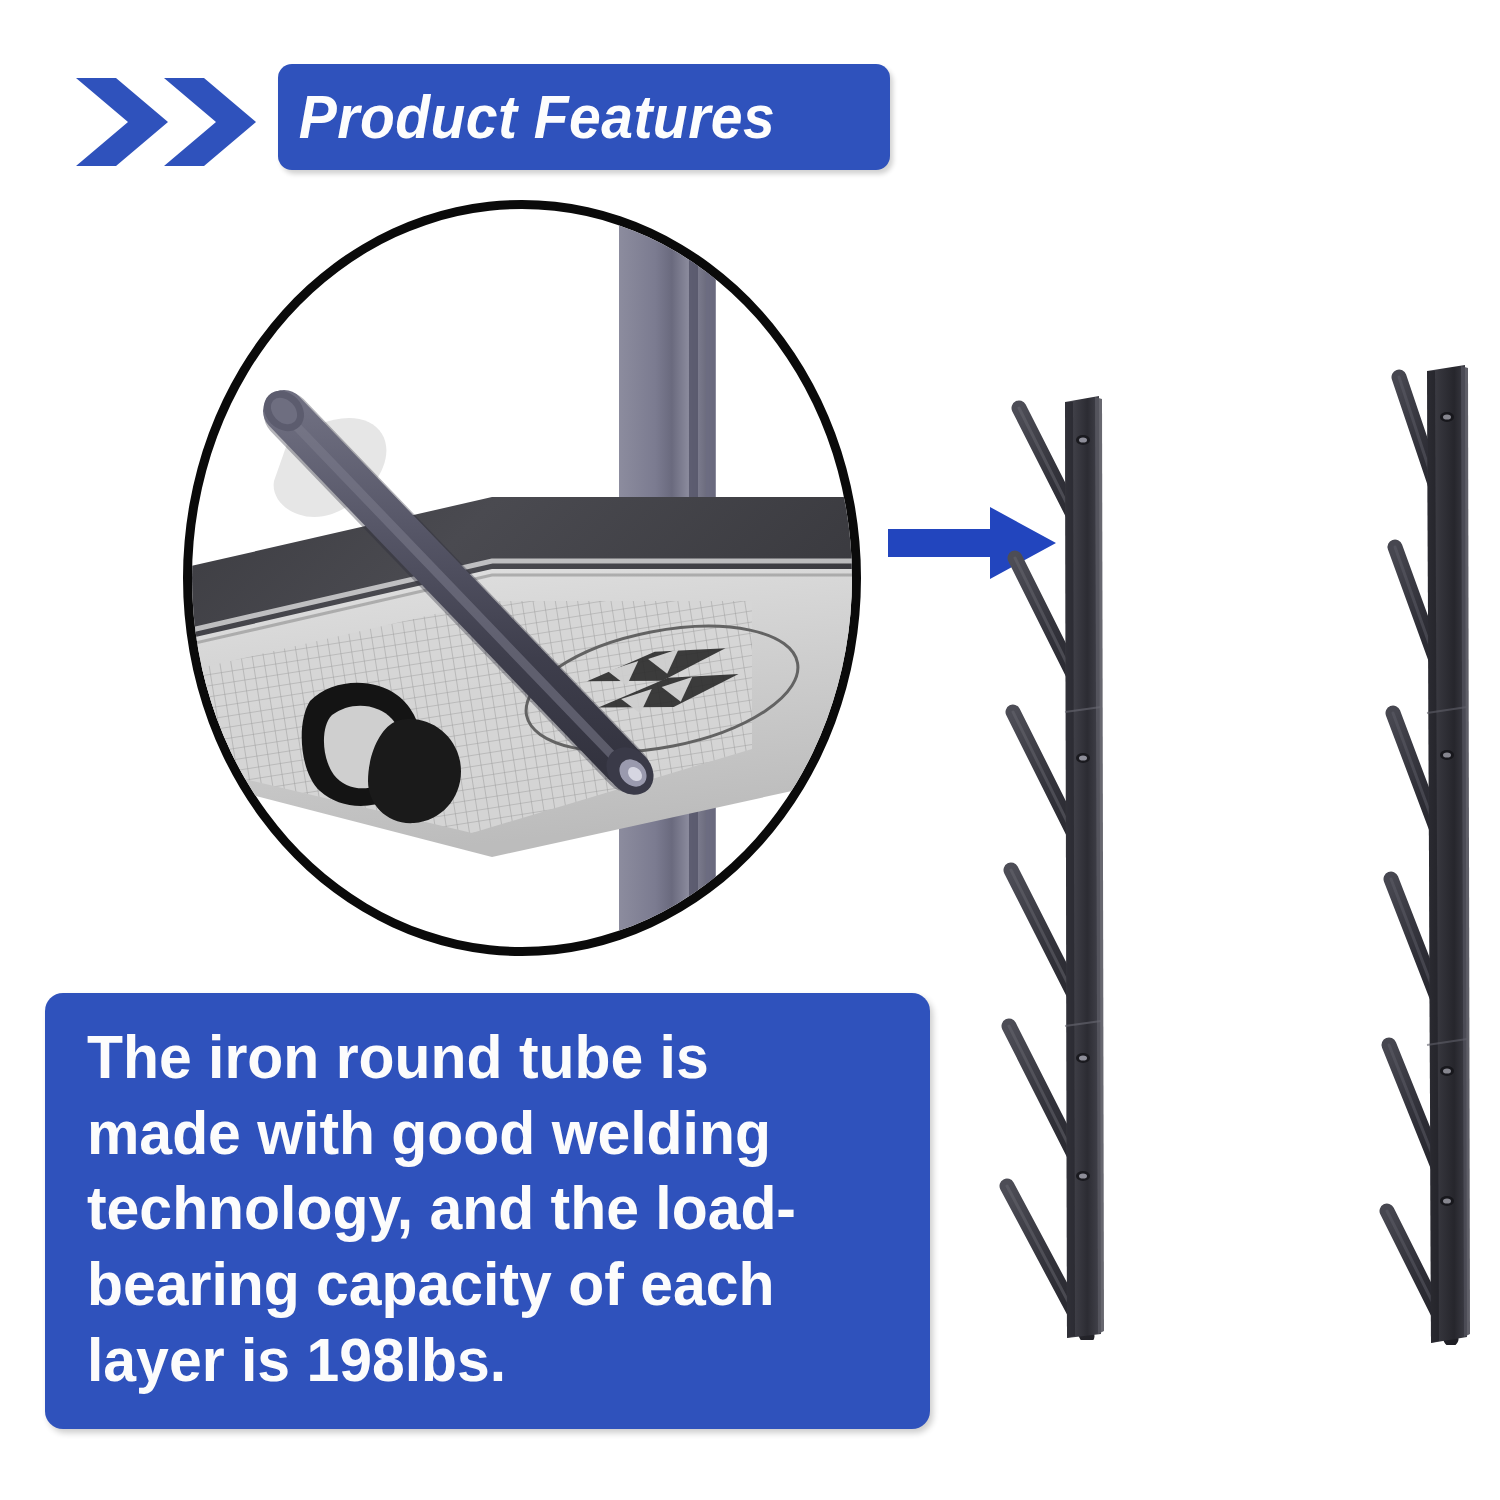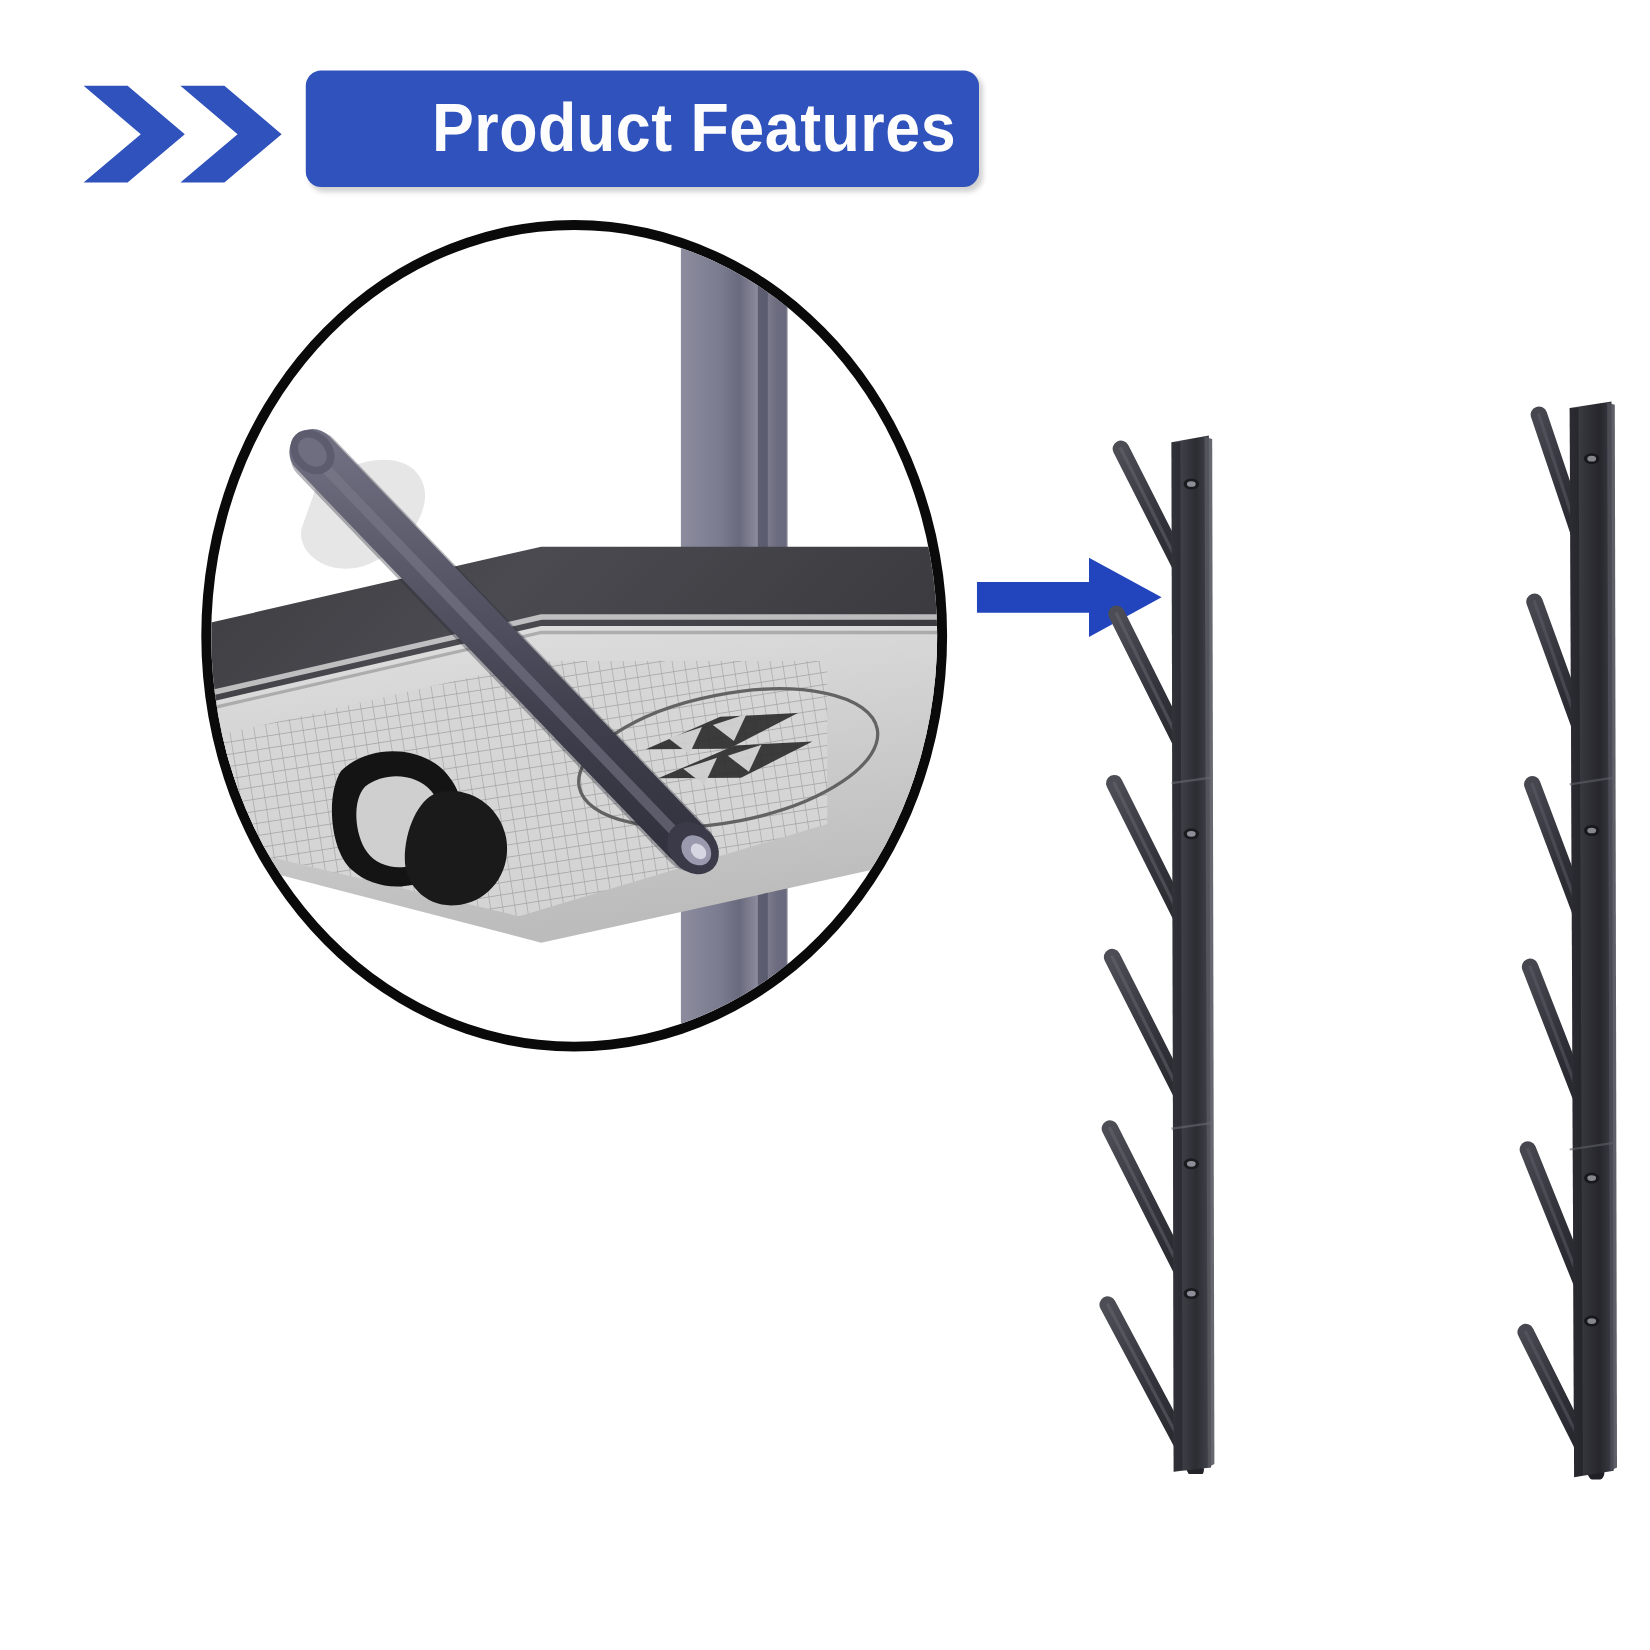--- a/index.html
+++ b/index.html
@@ -29,22 +29,23 @@
   #header-title-box {
     position: absolute;
     left: 278px;
     top: 64px;
     width: 612px;
     height: 106px;
     background: #2f52bc;
     border-radius: 14px;
     display: flex;
     align-items: center;
-    justify-content: flex-end;
+    justify-content: flex-start;
     box-shadow: 3px 4px 5px rgba(0,0,0,0.18);
+    font-style: italic;
   }
   #header-title-text {
     color: #fdfdfd;
     font-size: 62px;
     font-weight: bold;
     letter-spacing: 0.5px;
     line-height: 1;
     font-family: "Liberation Sans", sans-serif;
     transform: scaleX(0.92);
     white-space: nowrap;
@@ -350,14 +351,17 @@
         <ellipse cx="92" cy="846" rx="4" ry="2.6" fill="#86868f"></ellipse>
       </g>
 
       <g>
         <path d="M72,358 L112,352" stroke="#60606a" stroke-width="2" opacity="0.6"></path>
         <path d="M72,690 L112,684" stroke="#60606a" stroke-width="2" opacity="0.6"></path>
       </g>
     </svg>
   </div>
 
+  <div id="feature-caption-box">
+    <div id="feature-caption-text">The iron round tube is made with good welding technology, and the load-bearing capacity of each layer is 198lbs.</div>
+  </div>
 
 </div>
 
 </body></html>

